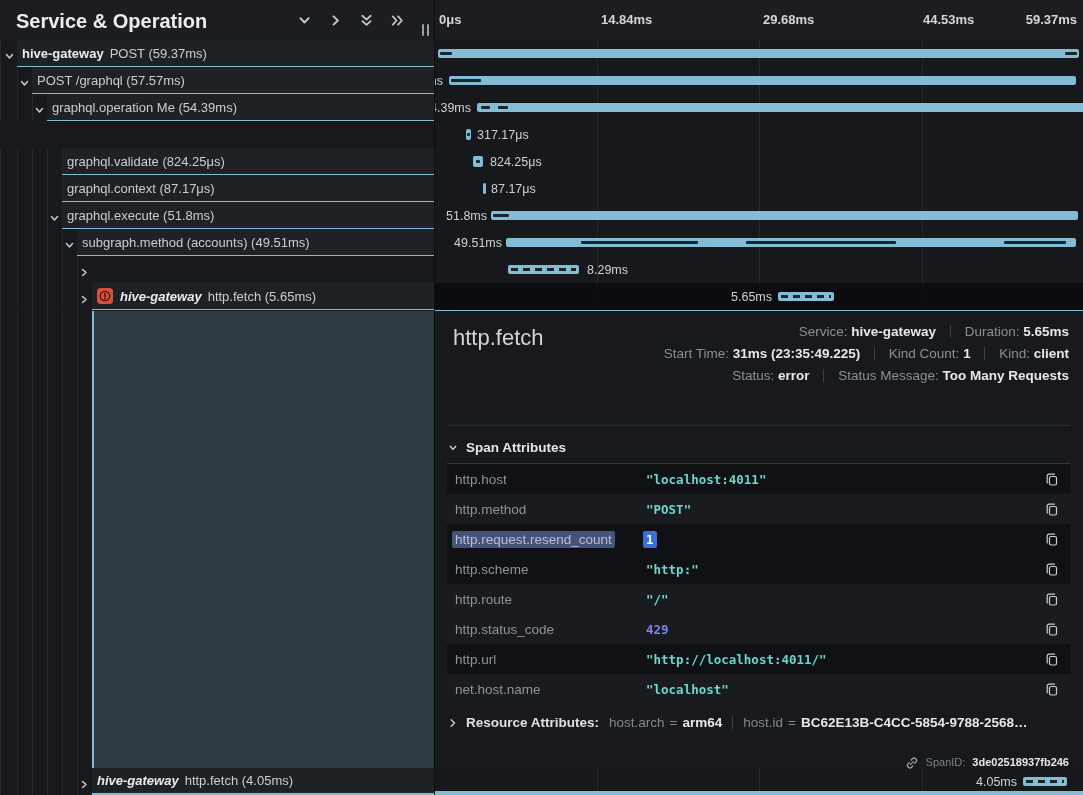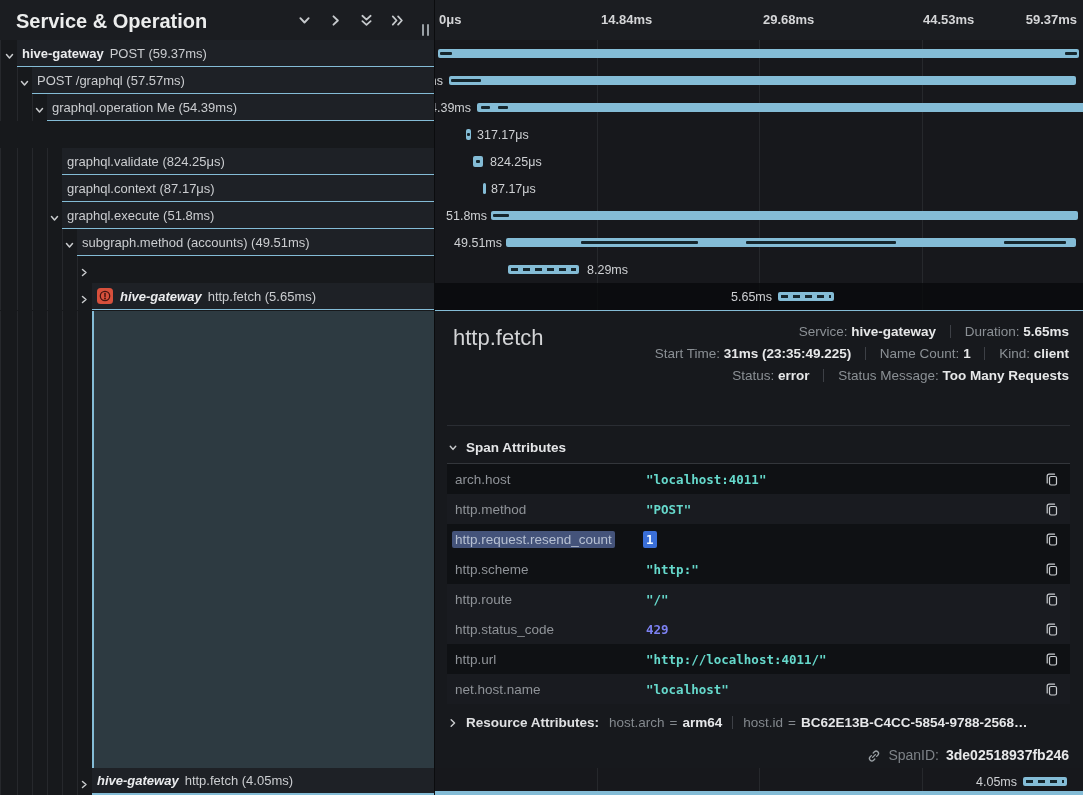--- a/index.html
+++ b/index.html
@@ -68,21 +68,21 @@
   .val-num{color:#7c81f2;}
   .copy-btn{position:absolute;right:10px;top:7px;width:16px;height:16px;cursor:pointer;display:flex;align-items:center;justify-content:center;}
   .selk{background:#44537a;color:#b6c0d2;padding:1px 3px;border-radius:2px;margin-left:-3px;}
   .selv{background:#3a6fd8;color:#eef7ff;padding:1px 3px;border-radius:2px;margin-left:-3px;}
   .res-row{position:absolute;left:13px;top:404px;display:flex;align-items:center;font-size:13.5px;
            white-space:nowrap;cursor:pointer;}
   .res-head{font-weight:700;color:#dfe0e2;margin:0 10px 0 8px;}
   .rkey{color:#84898e;}
   .req{color:#84898e;margin:0 5px;}
   .rval{color:#e6e7e9;font-weight:700;}
-  .spanid{position:absolute;right:14px;top:436px;display:flex;align-items:flex-end;gap:7px;font-size:14px;}
+  .spanid{position:absolute;right:14px;top:445px;display:flex;align-items:flex-start;gap:7px;font-size:11px;}
   .sid-lbl{color:#7d8287;}
   .sid-val{color:#e7e8e9;font-weight:700;}
 </style>
 </head>
 <body>
 
 <div class="app">
 
   <div class="lp">
 
@@ -306,21 +306,21 @@
           <span class="mlbl">Service:</span>
           <span class="mval">hive-gateway</span>
           <span class="mdiv"></span>
           <span class="mlbl">Duration:</span>
           <span class="mval">5.65ms</span>
         </div>
         <div class="line">
           <span class="mlbl">Start Time:</span>
           <span class="mval">31ms (23:35:49.225)</span>
           <span class="mdiv"></span>
-          <span class="mlbl">Name Count:</span>
+          <span class="mlbl">Kind Count:</span>
           <span class="mval">1</span>
           <span class="mdiv"></span>
           <span class="mlbl">Kind:</span>
           <span class="mval">client</span>
         </div>
         <div class="line">
           <span class="mlbl">Status:</span>
           <span class="mval">error</span>
           <span class="mdiv"></span>
           <span class="mlbl">Status Message:</span>
@@ -332,21 +332,21 @@
 
       <div class="sec-head">
         <svg width="10" height="10" viewBox="0 0 11 11">
             <polyline points="2.5,3.5 5.5,7 8.5,3.5" fill="none" stroke="#c9cbcd" stroke-width="1.6" stroke-linecap="round" stroke-linejoin="round"></polyline>
           </svg>
         <span>Span Attributes</span>
       </div>
 
       <div class="attr-table">
         <div class="arow odd">
-          <span class="akey">arch.host</span>
+          <span class="akey">http.host</span>
           <span class="aval val-str">"localhost:4011"</span>
           <span class="copy-btn">
               <svg width="14" height="15" viewBox="0 0 14 15">
                 <rect x="4.5" y="4.5" width="7" height="8.5" rx="1.5" fill="none" stroke="#c9ccd0" stroke-width="1.2"></rect>
                 <path d="M9.5,2.2 H4 A1.8,1.8 0 0 0 2.2,4 v7" fill="none" stroke="#c9ccd0" stroke-width="1.2" stroke-linecap="round"></path>
               </svg>
             </span>
         </div>
         <div class="arow even">
           <span class="akey">http.method</span>

